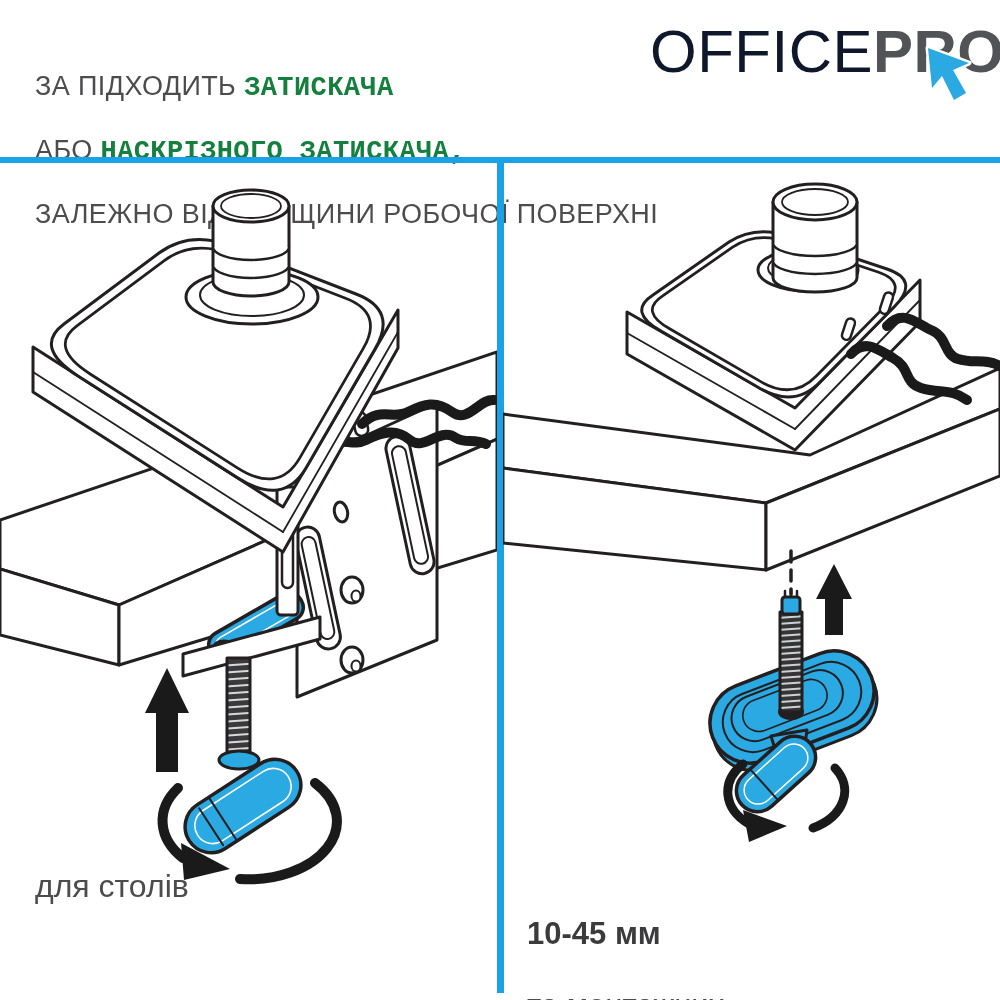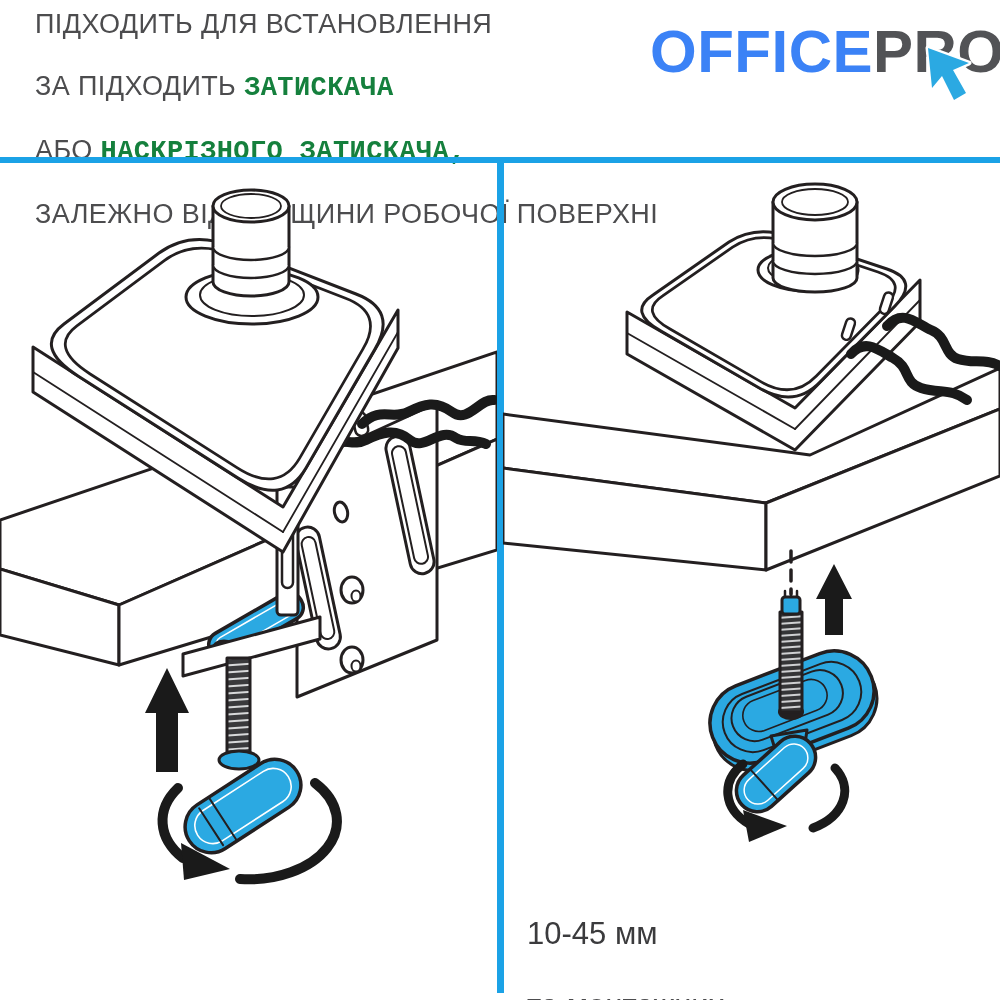--- a/index.html
+++ b/index.html
@@ -6,44 +6,44 @@
   body{font-family:"Liberation Sans","DejaVu Sans",sans-serif;}
   #stage{position:relative;width:1000px;height:1000px;background:#fff;overflow:hidden;}
 
   
   #header-text{position:absolute;left:35px;top:9px;font-size:27px;line-height:31px;
     letter-spacing:.4px;color:#4c4c4e;white-space:pre-wrap;}
   #header-text b{color:#15803d;font-weight:700;font-family:Liberation Mono, monospace;}
 
   
   #logo{position:absolute;left:650px;top:22px;font-size:60px;line-height:60px;white-space:nowrap;}
-  #logo .lt{color:#3b82f6;font-weight:700;letter-spacing:.5px;}
+  #logo .lt{color:#0f172a;font-weight:400;letter-spacing:.5px;}
   #logo .bd{color:#525356;font-weight:700;letter-spacing:.5px;}
   #logo-cursor{position:absolute;left:922px;top:44px;width:58px;height:58px;}
 
   
   .h-divider{position:absolute;left:0;top:157px;width:1000px;height:6px;background:#1ba2e6;}
   .v-divider{position:absolute;left:497px;top:157px;width:7px;height:836px;background:#1ba2e6;}
 
   .panel-art{position:absolute;top:160px;width:497px;height:840px;}
   #art-left{left:0;}
   #art-right{left:503px;}
 
   
   .caption{position:absolute;color:#4c4c4e;white-space:pre-wrap;}
   #caption-left{left:35px;top:866px;font-size:32px;line-height:40px;}
   #caption-right{left:527px;top:844px;font-size:31px;line-height:36px;}
-  .caption b{color:#3b3b3d;font-weight:400;}
+  .caption b{color:#3b3b3d;font-weight:700;}
 </style>
 </head>
 <body>
 
 <div id="stage">
 
-  <div id="header-text"><span>ПІДХОДИТЬ ДЛЯ ВСТАНОВЛЕННЯ</span><br>
+  <div id="header-text"><br>
 <span>ЗА ПІДХОДИТЬ </span><b>ЗАТИСКАЧА</b><br>
 <span>АБО </span><b>НАСКРІЗНОГО ЗАТИСКАЧА,</b><br>
 <span>ЗАЛЕЖНО ВІД ТОВЩИНИ РОБОЧОЇ ПОВЕРХНІ</span></div>
 
   <div id="logo"><span class="lt">OFFICE</span><span class="bd">PRO</span></div>
   <svg id="logo-cursor" viewBox="0 0 58 58">
     <path d="M6,4 L47,19 L31,26 L44,49 L32,56 L20,32 L10,44 Z" fill="#2BA9E2" stroke="#ffffff" stroke-width="5" stroke-linejoin="round"></path>
     <path d="M6,4 L47,19 L31,26 L44,49 L32,56 L20,32 L10,44 Z" fill="#2BA9E2"></path>
   </svg>
 
@@ -217,21 +217,21 @@
       <path d="M282,436 v-5 M288,436 v-6 M294,436 v-5" stroke="#231F20" stroke-width="2.5"></path>
     </g>
 
     <g stroke="#1A1A1A" stroke-width="9" fill="none">
       <path d="M240,604 A60,42 0 0 0 246,664"></path>
       <path d="M332,608 A60,42 0 0 1 310,668"></path>
       <path d="M240,650 L284,666 L246,682 Z" fill="#1A1A1A" stroke="none"></path>
     </g>
   </svg>
 
-  <div id="caption-left" class="caption"><br>
+  <div id="caption-left" class="caption"><span>для столів</span><br>
 <br>
 </div>
 
   <div id="caption-right" class="caption"><br>
 <b>10-45 мм</b><br>
 <span>та монтажних</span><br>
 </div>
 
 </div>
 

